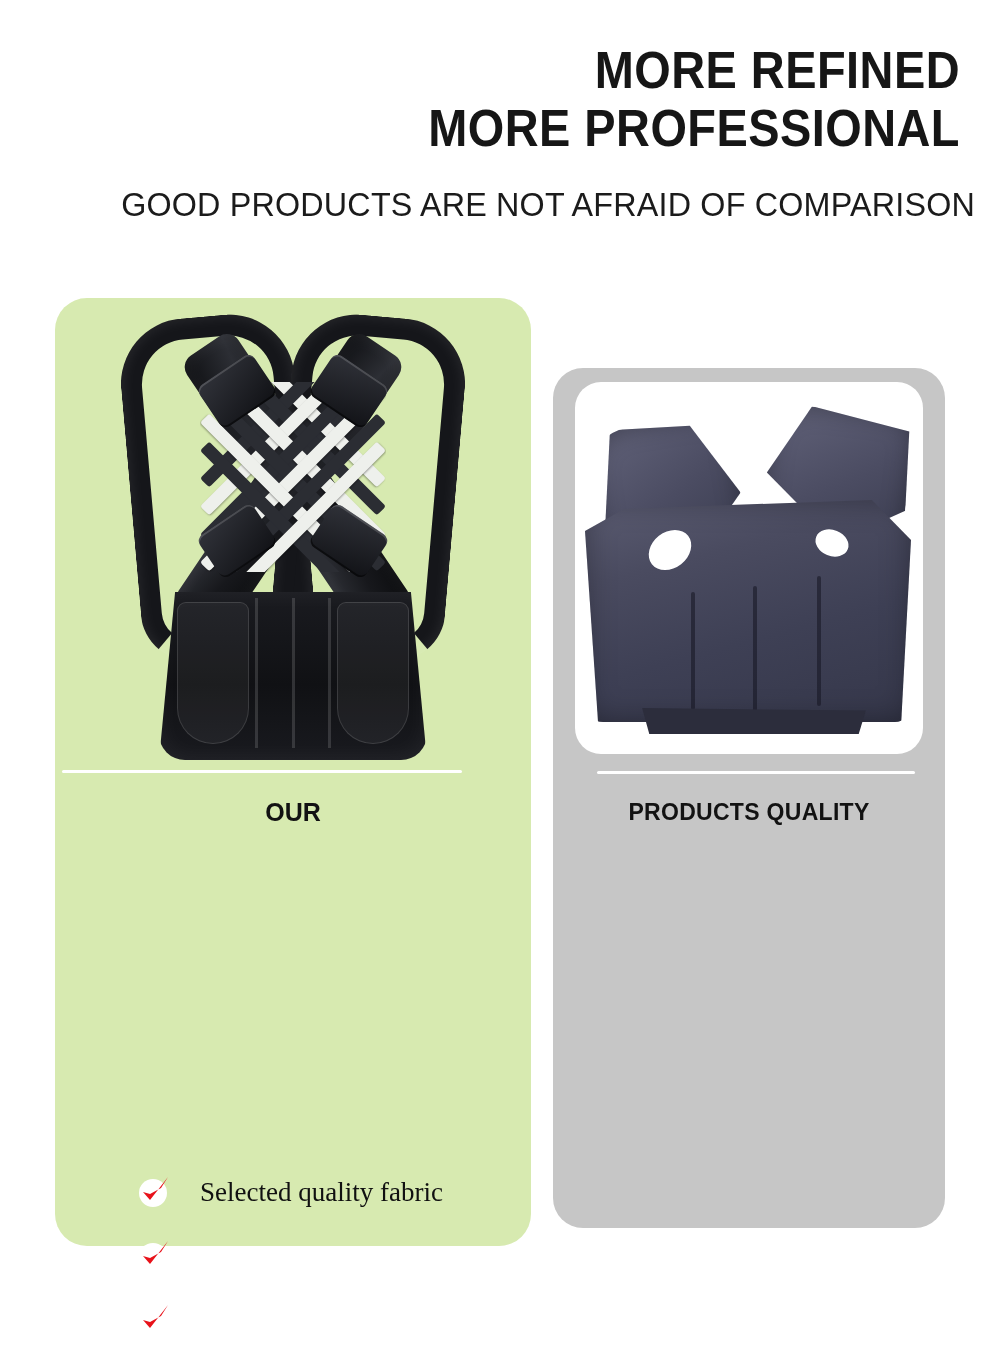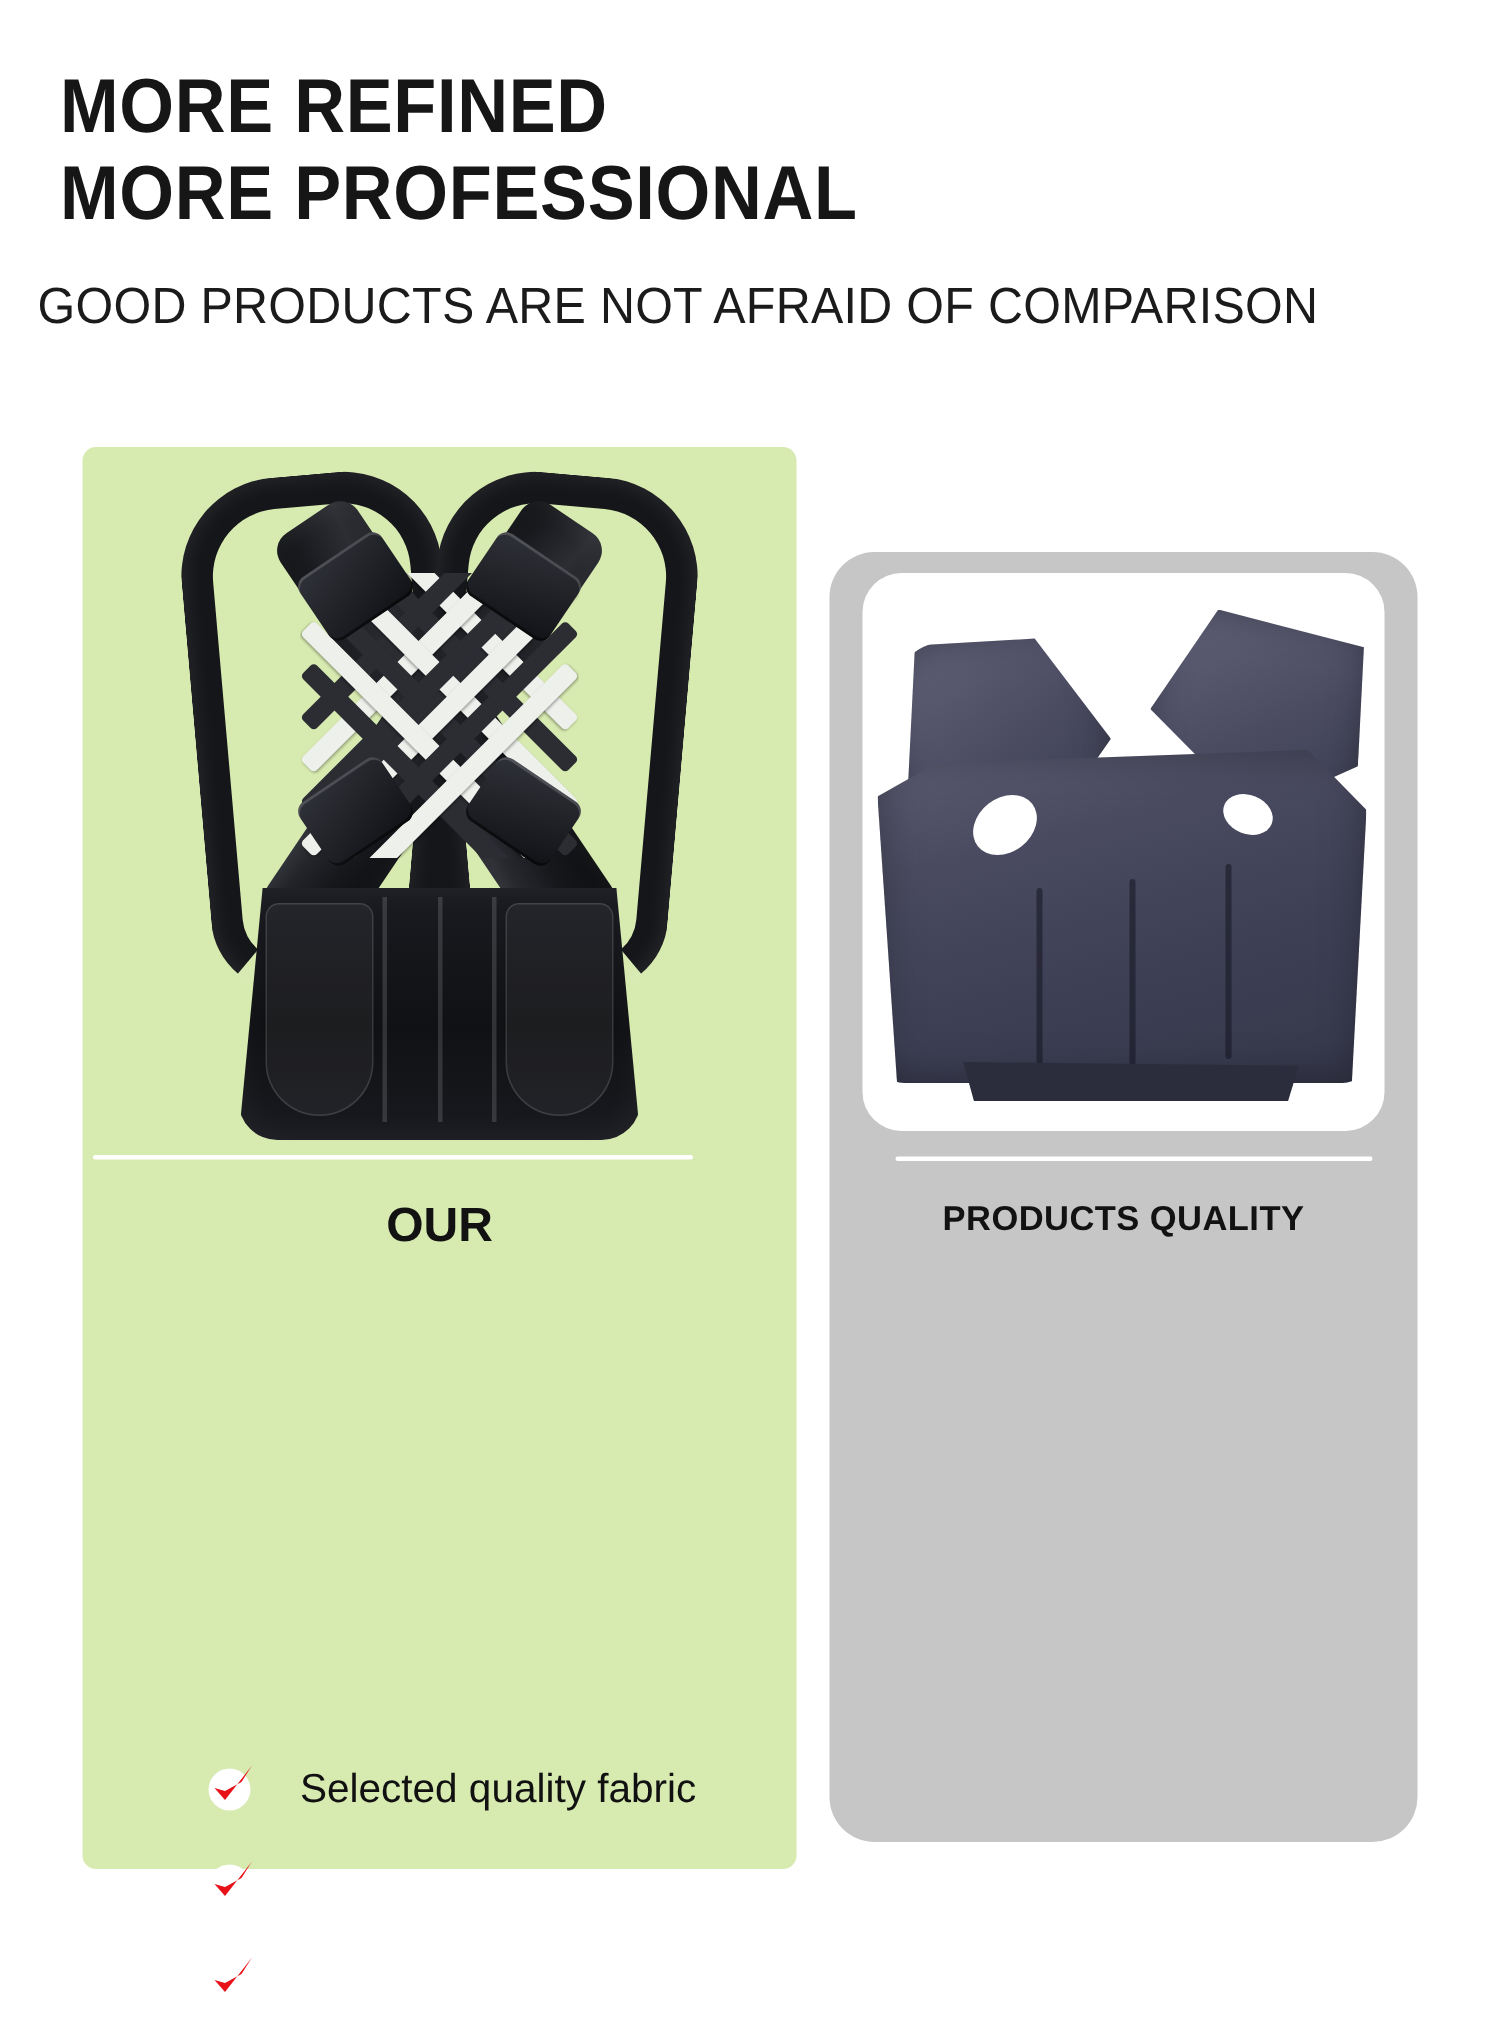--- a/index.html
+++ b/index.html
@@ -14,21 +14,21 @@
     font-family: "Liberation Sans", sans-serif;
     overflow: hidden;
   }
 
   
   .headings {
     position: absolute;
     top: 0;
     left: 0;
     width: 1000px;
-    text-align: left;
+    text-align: right;
   }
   .title-line {
     font-family: "Liberation Sans", sans-serif;
     font-weight: bold;
     font-size: 51px;
     line-height: 58px;
     letter-spacing: 0.5px;
     color: #161616;
     transform: scaleX(0.92);
     transform-origin: center;
@@ -51,21 +51,22 @@
   .panel {
     position: absolute;
     box-sizing: border-box;
   }
   .panel-left {
     left: 55px;
     top: 298px;
     width: 476px;
     height: 948px;
     background: #d7eab0;
-    border-radius: 9px;
+    border-radius: 32px;
+    font-family: Liberation Serif, serif;
   }
   .panel-right {
     left: 553px;
     top: 368px;
     width: 392px;
     height: 860px;
     background: #c6c6c6;
     border-radius: 30px;
   }
 
@@ -253,21 +254,21 @@
   .divider-left  { left: 62px; top: 770px; width: 400px; }
   .divider-right { left: 597px; top: 771px; width: 318px; }
 
   .section-title {
     position: absolute;
     font-weight: bold;
     color: #121212;
     text-align: center;
     white-space: nowrap;
   }
-  .section-title.left  { left: 55px; width: 476px; top: 798px; font-size: 32px; }
+  .section-title.left  { left: 55px; width: 476px; top: 798px; font-size: 25px; }
   .section-title.right { left: 553px; width: 392px; top: 799px; font-size: 23px; letter-spacing: 0.3px; }
 
   
   .list {
     position: absolute;
   }
   .list-left  { left: 82px;  top: 862px; }
 
   .row {
     display: flex;

